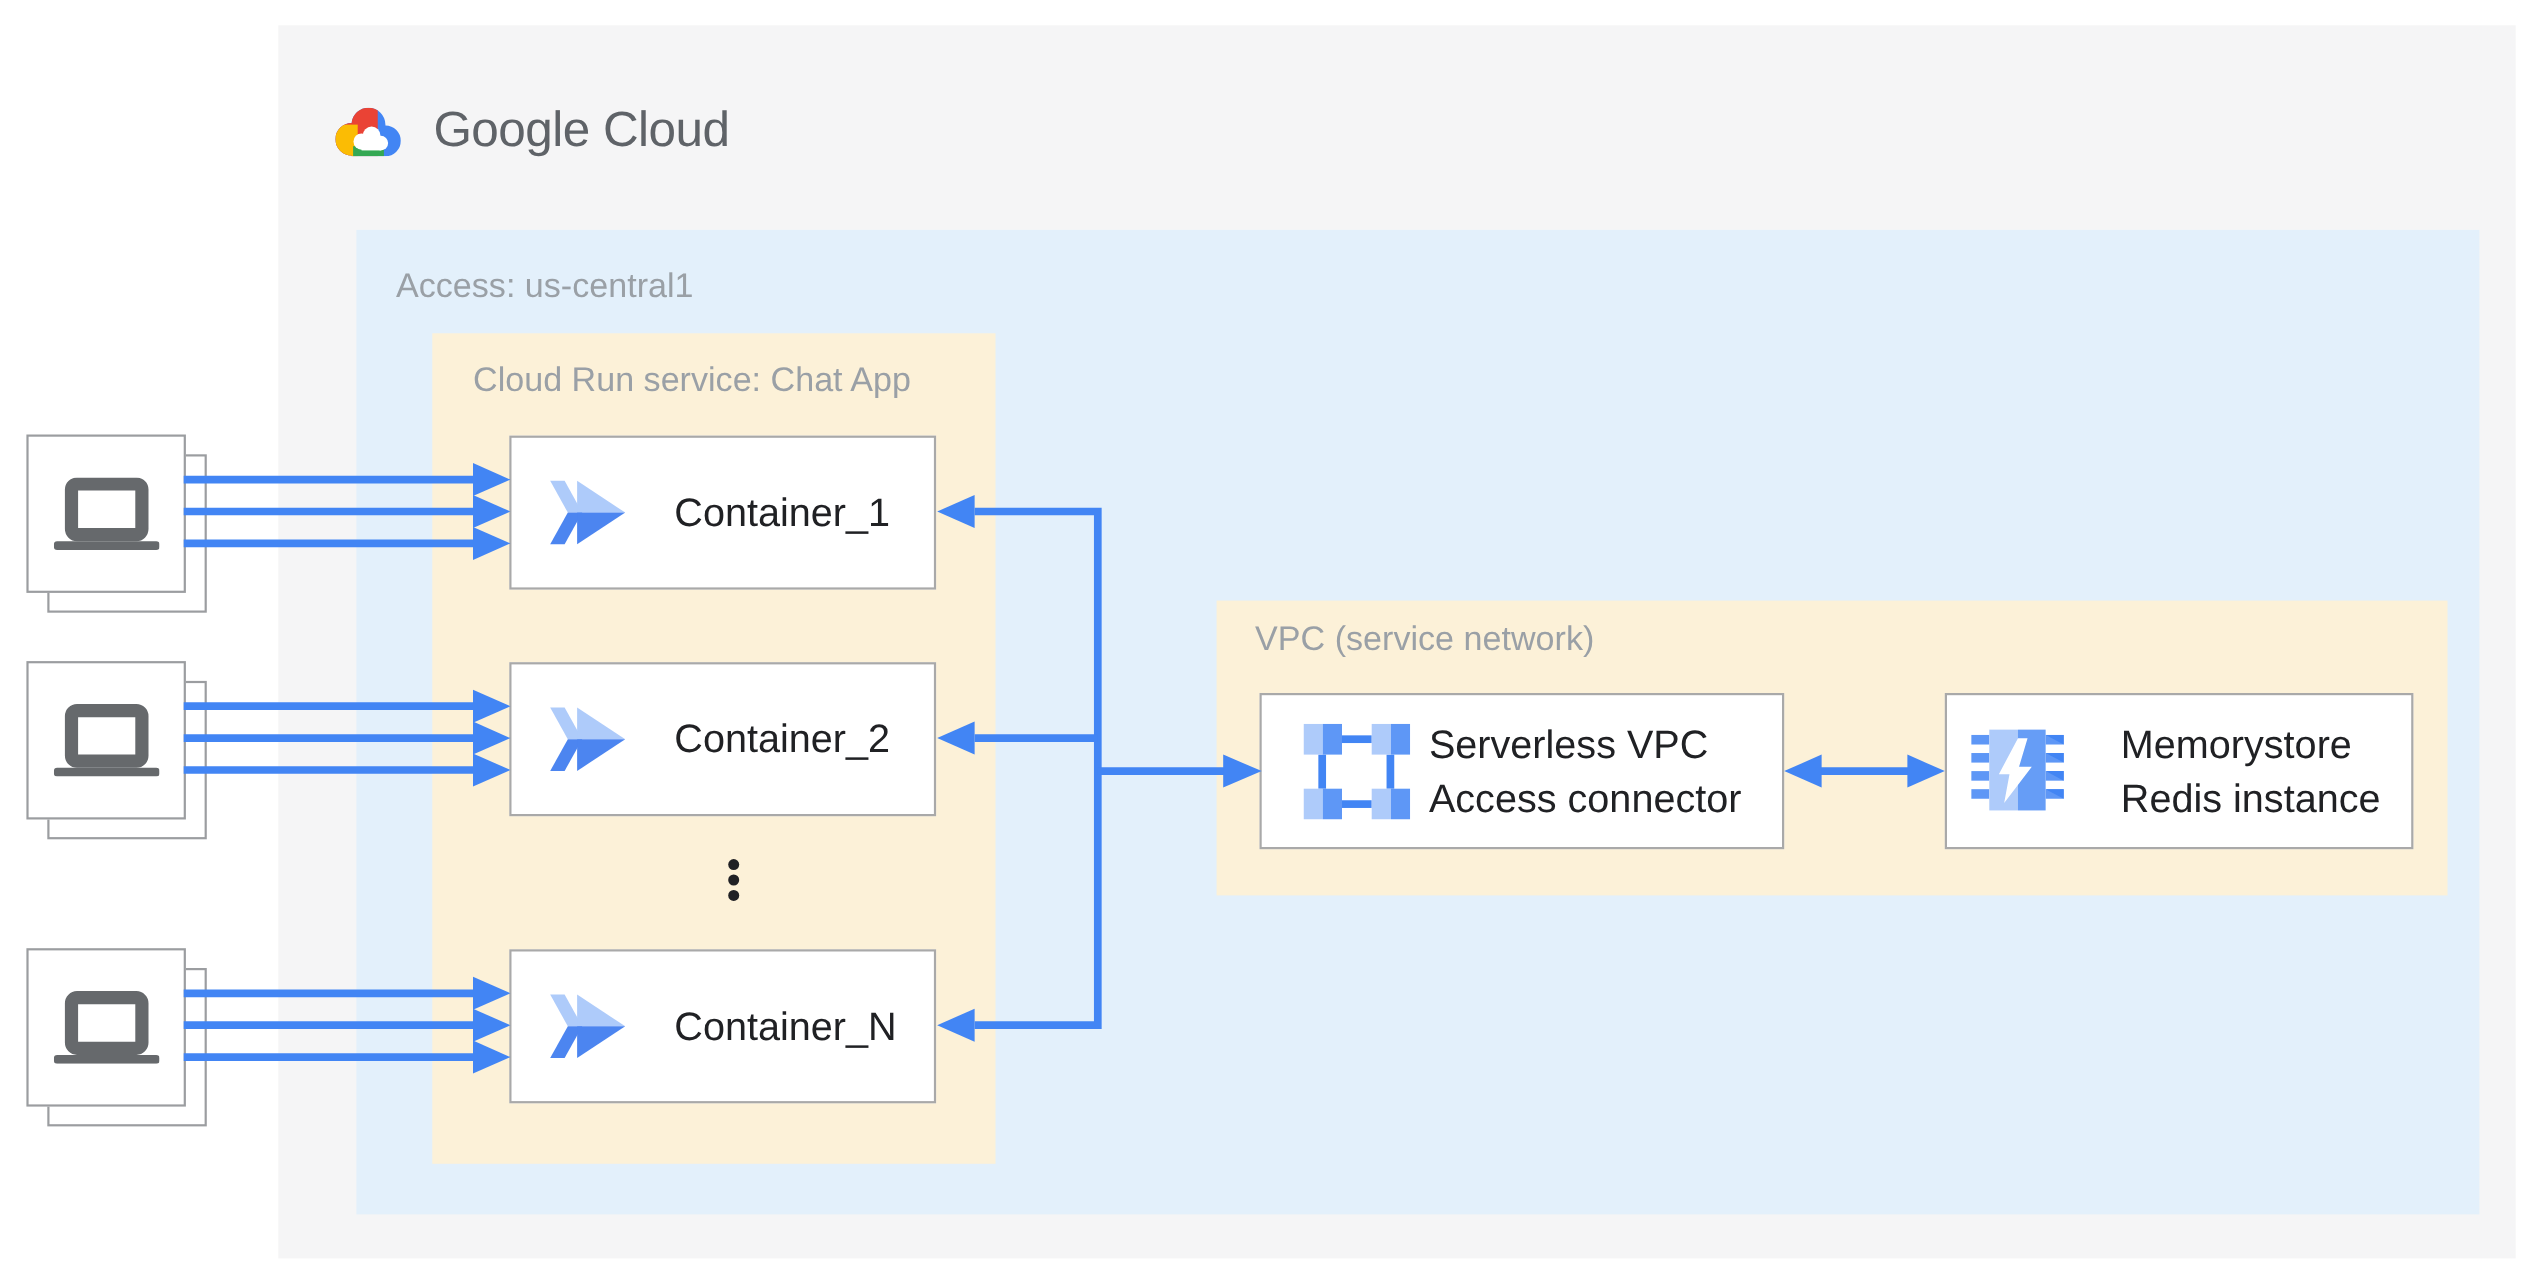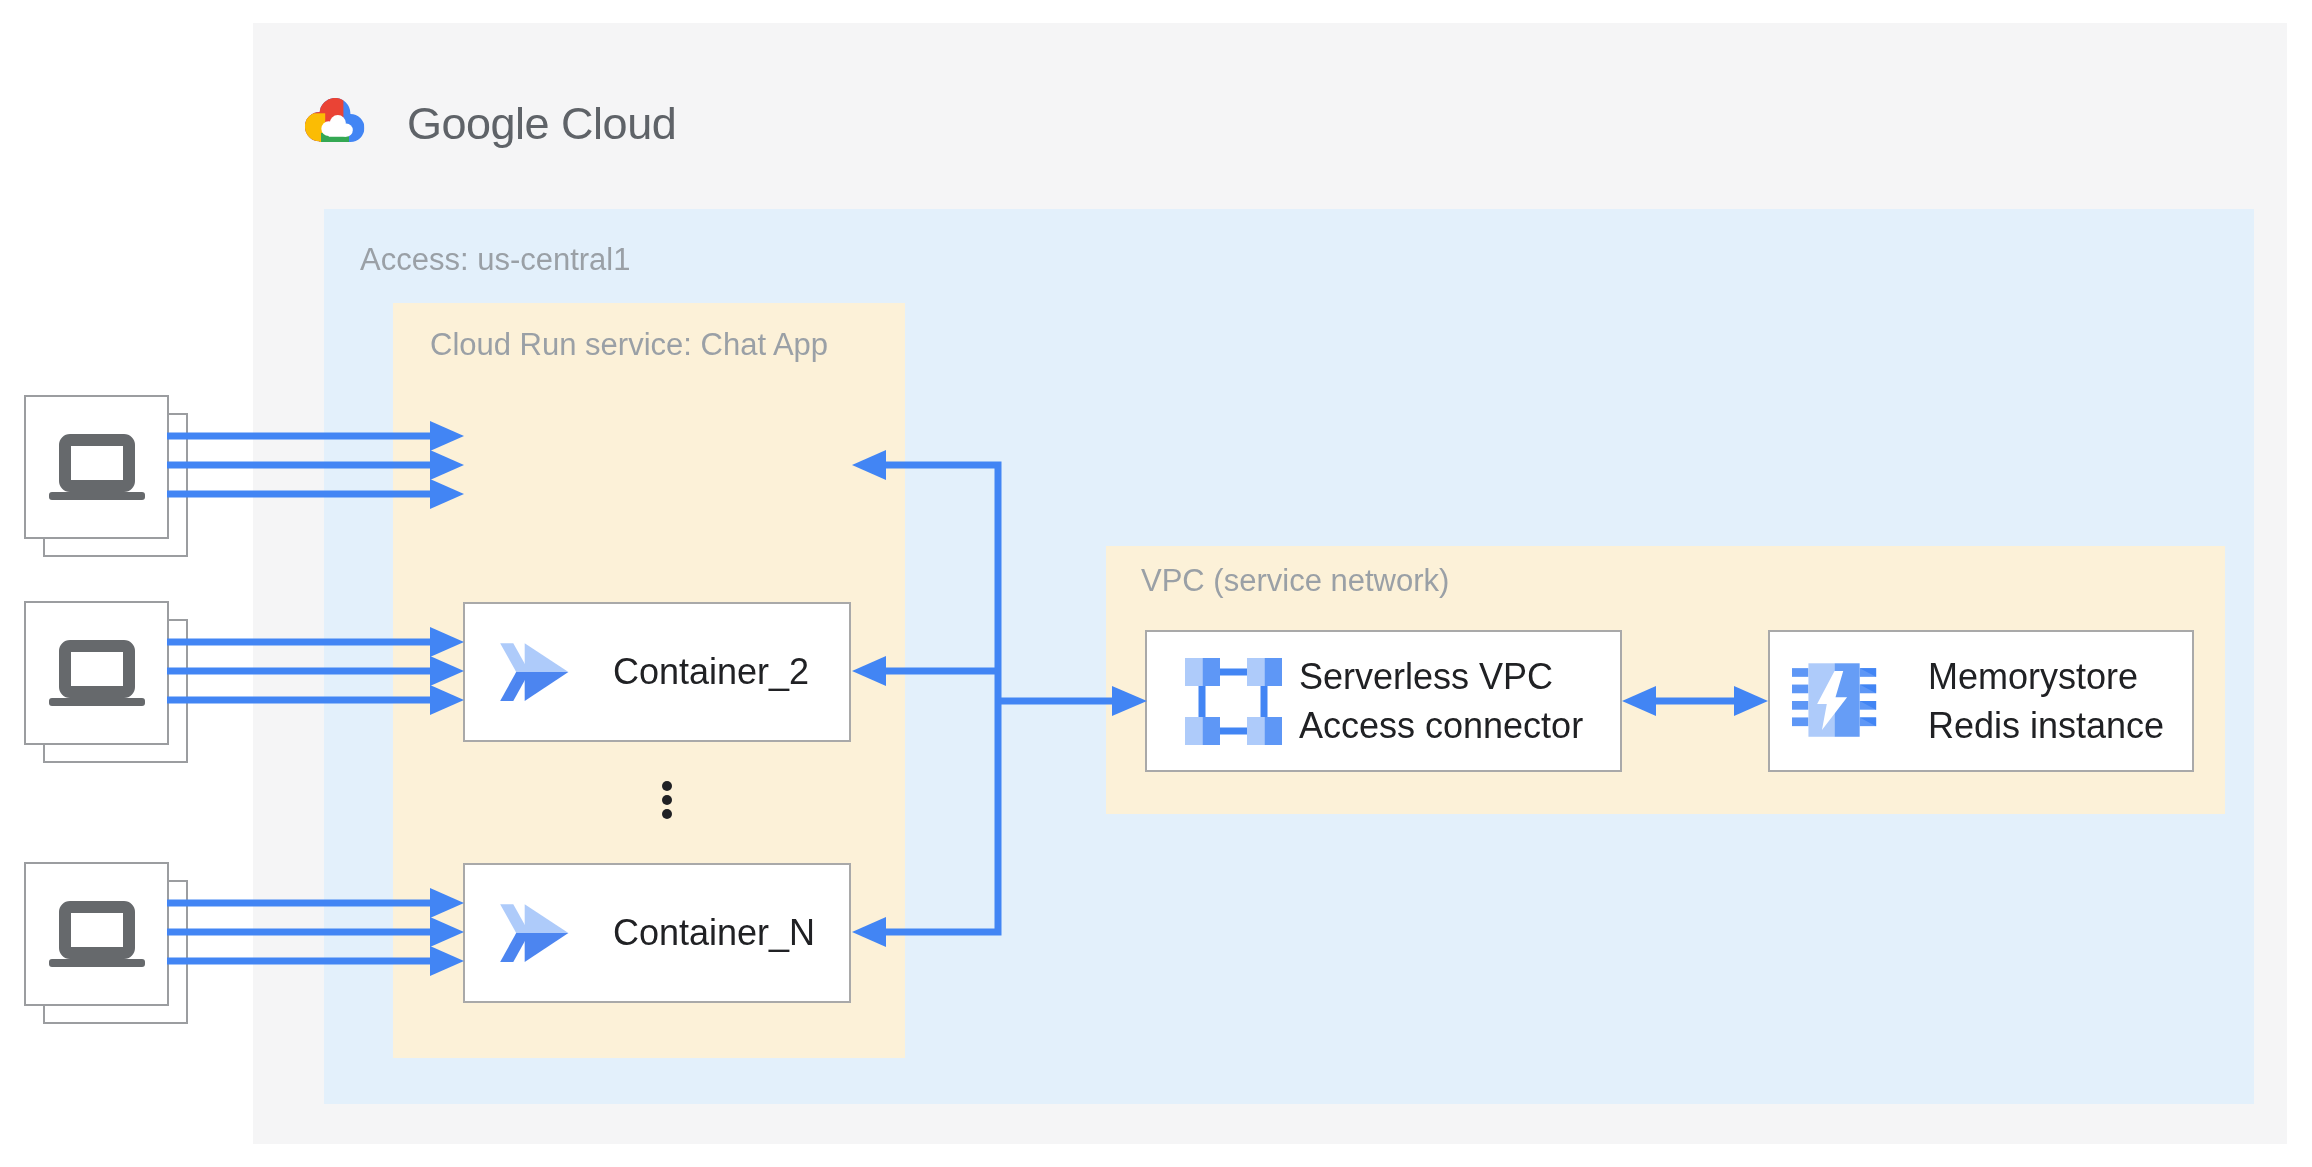--- a/index.html
+++ b/index.html
@@ -2,21 +2,21 @@
 <html style="--arrow-blue: #4285F4; --panel-gray: #F5F5F6; --region-blue: #E3F0FB; --zone-yellow: #FCF1D8; --box-border: #A9A9A9; --card-border: #9B9DA0; --label-gray: #9AA0A6; --text-dark: #202124; --wordmark-gray: #5F6368; --icon-light: #AECBFA; --icon-deep: #4C85F0; --icon-medium: #5E97F6; --icon-rail: #4285F4; --mem-dark: #669DF6; --device-gray: #66696C; --logo-red: #EA4335; --logo-yellow: #FBBC04; --logo-green: #34A853; --logo-blue: #4285F4;"><head>
 <meta charset="utf-8">
 <style>
   html,body{margin:0;padding:0;background:#ffffff;}
   .scene{
     position:relative;width:2312px;height:1167px;background:#ffffff;overflow:hidden;
     font-family:"Liberation Sans",sans-serif;
   }
   .abs{position:absolute;}
   .panel{left:253px;top:23px;width:2034px;height:1121px;background:var(--panel-gray);}
-  .brand{left:300px;top:92px;display:flex;align-items:flex-end;gap:37px;}
+  .brand{left:300px;top:92px;display:flex;align-items:flex-start;gap:24px;}
   .brand-text{font-size:45px;color:var(--wordmark-gray);letter-spacing:-0.5px;white-space:nowrap;}
   .region{left:324px;top:209px;width:1930px;height:895px;background:var(--region-blue);}
   .zone{background:var(--zone-yellow);}
   .zone-cr{left:393px;top:303px;width:512px;height:755px;}
   .zone-vpc{left:1106px;top:546px;width:1119px;height:268px;}
   .zone-label{font-size:31px;color:var(--label-gray);white-space:nowrap;}
   .white-box{
     background:#ffffff;border:2px solid var(--box-border);box-sizing:border-box;
     display:flex;align-items:center;
   }
@@ -65,20 +65,29 @@
 
   <div class="abs region"></div>
   <div class="abs zone-label" style="left:360px;top:242px;">Access: us-central1</div>
 
   <div class="abs zone zone-cr"></div>
   <div class="abs zone-label" style="left:430px;top:327px;">Cloud Run service: Chat App</div>
 
   <div class="abs zone zone-vpc"></div>
   <div class="abs zone-label" style="left:1141px;top:563px;">VPC (service network)</div>
 
+  <div class="abs white-box container-box" style="top:396px;">
+    <svg class="cr-icon" width="70" height="72" viewBox="0 0 24 24">
+      <polygon points="0.4,2.1 4.9,2.1 10.4,12 5.9,12" style="fill:var(--icon-light)"></polygon>
+      <polygon points="5.9,12 10.4,12 4.9,21.9 0.4,21.9" style="fill:var(--icon-deep)"></polygon>
+      <polygon points="8.8,2.1 23.8,12 8.8,12" style="fill:var(--icon-light)"></polygon>
+      <polygon points="8.8,12 23.8,12 8.8,21.9" style="fill:var(--icon-deep)"></polygon>
+    </svg>
+    <span class="container-label">Container_1</span>
+  </div>
 
   <div class="abs white-box container-box" style="top:602px;">
     <svg class="cr-icon" width="70" height="72" viewBox="0 0 24 24">
       <polygon points="0.4,2.1 4.9,2.1 10.4,12 5.9,12" style="fill:var(--icon-light)"></polygon>
       <polygon points="5.9,12 10.4,12 4.9,21.9 0.4,21.9" style="fill:var(--icon-deep)"></polygon>
       <polygon points="8.8,2.1 23.8,12 8.8,12" style="fill:var(--icon-light)"></polygon>
       <polygon points="8.8,12 23.8,12 8.8,21.9" style="fill:var(--icon-deep)"></polygon>
     </svg>
     <span class="container-label">Container_2</span>
   </div>

